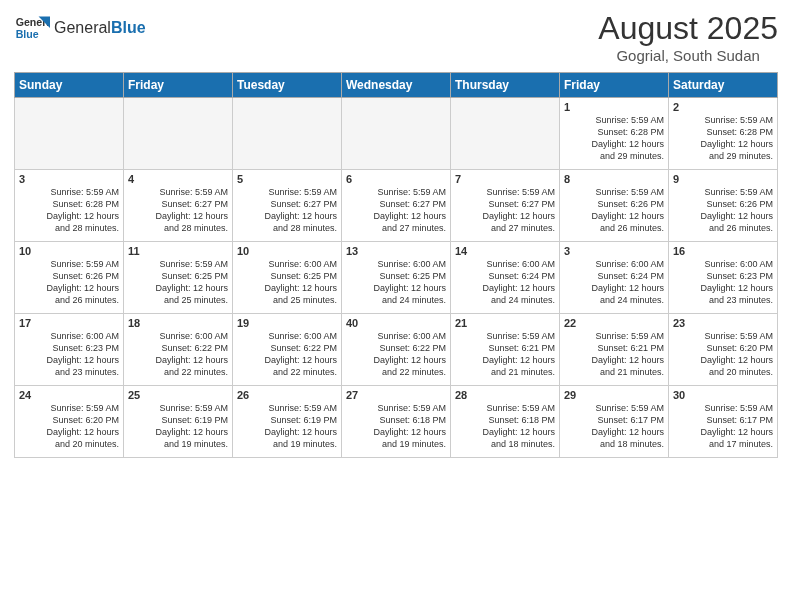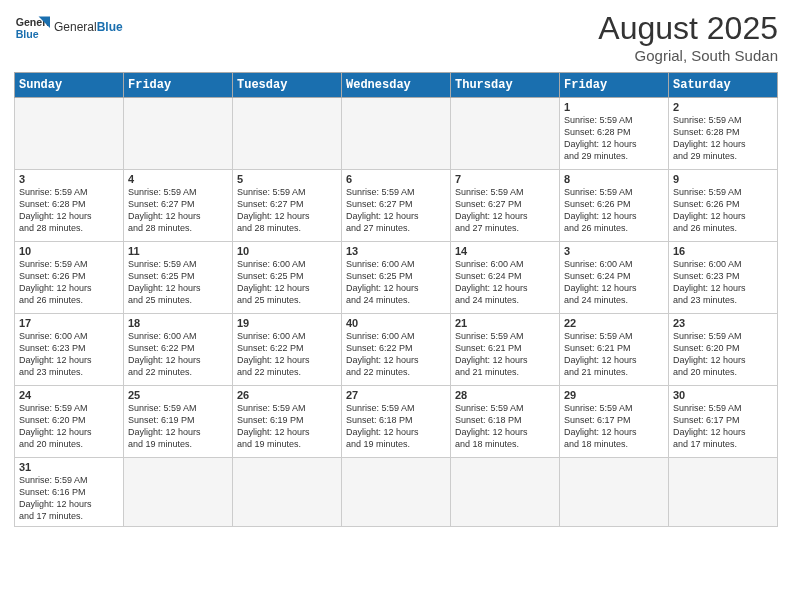--- a/index.html
+++ b/index.html
@@ -36,35 +36,35 @@
       margin-left: 32px;
     }
     .month-year {
       font-size: 32px;
       color: #333;
       font-weight: normal;
     }
     .location {
       font-size: 15px;
       color: #555;
+      text-align: center;
     }
     .calendar {
       width: 100%;
       border-collapse: collapse;
       table-layout: fixed;
     }
     .calendar th {
       background: #1a6faf;
       color: #fff;
       font-size: 12px;
       font-weight: bold;
       padding: 5px 4px;
       border: 1px solid #aaa;
       text-align: left;
-      font-family: Liberation Mono, monospace;
     }
     .calendar td {
       border: 1px solid #ccc;
       vertical-align: top;
       padding: 3px 4px;
       font-size: 9.5px;
       color: #333;
       height: 72px;
       background: #fff;
     }
@@ -77,35 +77,36 @@
     .day-num {
       font-size: 11px;
       font-weight: bold;
       display: block;
       margin-bottom: 1px;
     }
     .day-info {
       font-size: 9px;
       line-height: 1.35;
       color: #333;
+      text-align: right;
     }
   </style>
 </head>
 <body>
 
 <div class="page">
   <div class="header">
     <div class="logo">
       <svg class="logo-icon" viewBox="0 0 44 44" xmlns="http://www.w3.org/2000/svg">
         <text x="2" y="20" font-family="Arial" font-size="13" font-weight="bold" fill="#333">General</text>
         <text x="2" y="34" font-family="Arial" font-size="13" font-weight="bold" fill="#1a6faf">Blue</text>
         <polygon points="30,8 44,8 44,22" fill="#1a6faf"></polygon>
       </svg>
       <div>
-        <div style="font-size:12px; line-height:1.1;">
+        <div style="font-size:16px; line-height:1.1;">
           <span style="color:#333; font-weight:normal;">General</span><span style="color:#1a6faf; font-weight:bold;">Blue</span>
         </div>
       </div>
     </div>
     <div class="title-block">
       <div class="month-year">August 2025</div>
       <div class="location">Gogrial, South Sudan</div>
     </div>
   </div>
 
@@ -340,30 +341,15 @@
 and 18 minutes.</div>
           </td>
           <td>
             <span class="day-num">30</span>
             <div class="day-info" style="white-space: pre-line;">Sunrise: 5:59 AM
 Sunset: 6:17 PM
 Daylight: 12 hours
 and 17 minutes.</div>
           </td>
         </tr>
-        <tr>
-          <td class="last-row">
-            <span class="day-num">31</span>
-            <div class="day-info" style="white-space: pre-line;">Sunrise: 5:59 AM
-Sunset: 6:16 PM
-Daylight: 12 hours
-and 17 minutes.</div>
-          </td>
-          <td class="empty last-row"></td>
-          <td class="empty last-row"></td>
-          <td class="empty last-row"></td>
-          <td class="empty last-row"></td>
-          <td class="empty last-row"></td>
-          <td class="empty last-row"></td>
-        </tr>
       </tbody>
   </table>
 </div>
 
 </body></html>

